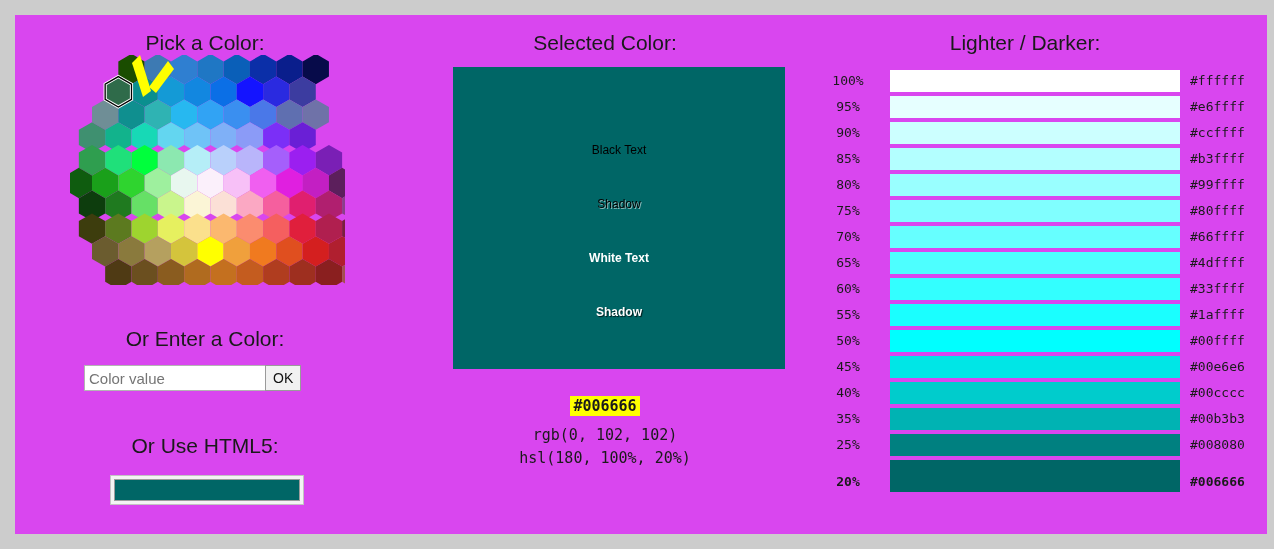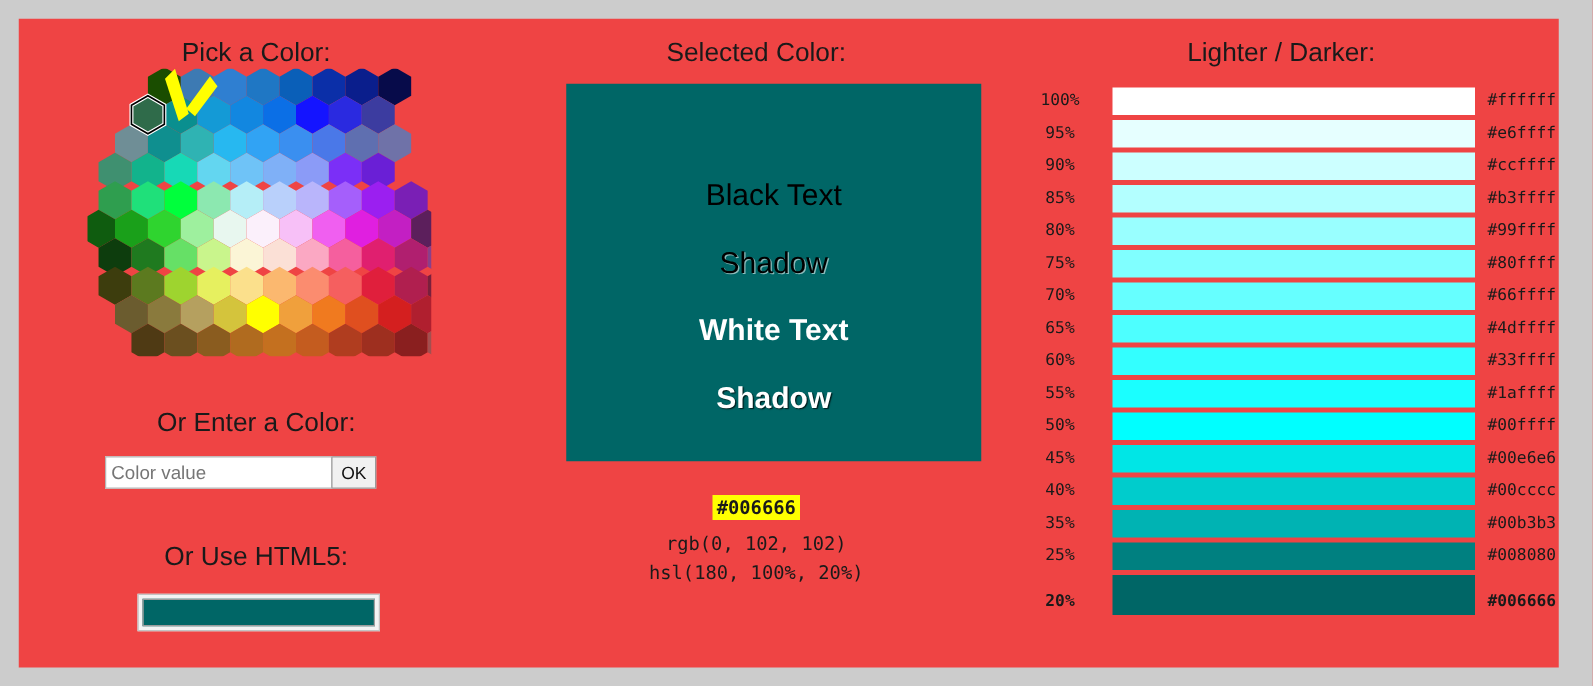--- a/index.html
+++ b/index.html
@@ -103,21 +103,21 @@
     top: 52px;
     width: 332px;
     height: 302px;
   }
   .swatch-line {
     position: absolute;
     left: 0;
     width: 100%;
     text-align: center;
     font-family: "Liberation Sans", sans-serif;
-    font-size: 24px;
+    font-size: 12px;
     white-space: nowrap;
   }
   #t-black { top: 76px; color: #000000; font-weight: 400; }
   #t-black-shadow {
     top: 130px; color: #000000; font-weight: 400;
     text-shadow: 1px 1px 0px rgba(255,255,255,0.55);
   }
   #t-white { top: 184px; color: #ffffff; font-weight: 700; }
   #t-white-shadow {
     top: 238px; color: #ffffff; font-weight: 700;
@@ -178,21 +178,21 @@
     color: #1a1a1a;
     line-height: 22px;
     white-space: nowrap;
     text-align: center;
   }
   .shade-row.current .shade-hex { font-weight: 700; line-height: 44px; }
 </style>
 </head>
 <body style="background: rgb(204, 204, 204);">
 
-<div id="page" style="background: #ef4444;">
+<div id="page" style="background: #d946ef; padding-left: 20px;">
 
   <div class="col" id="col-left">
 
     <div class="heading" id="pick-heading">Pick a Color:</div>
 
     <div id="hexwheel">
       <svg width="275" height="230" viewBox="0 0 275 230">
         <g id="hexcells">
             <polygon points="74.65,21.60 61.49,29.20 48.33,21.60 48.33,6.40 61.49,-1.20 74.65,6.40" fill="#1a4d00"></polygon>
             <polygon points="100.98,21.60 87.82,29.20 74.65,21.60 74.65,6.40 87.82,-1.20 100.98,6.40" fill="#3d7ab3"></polygon>

